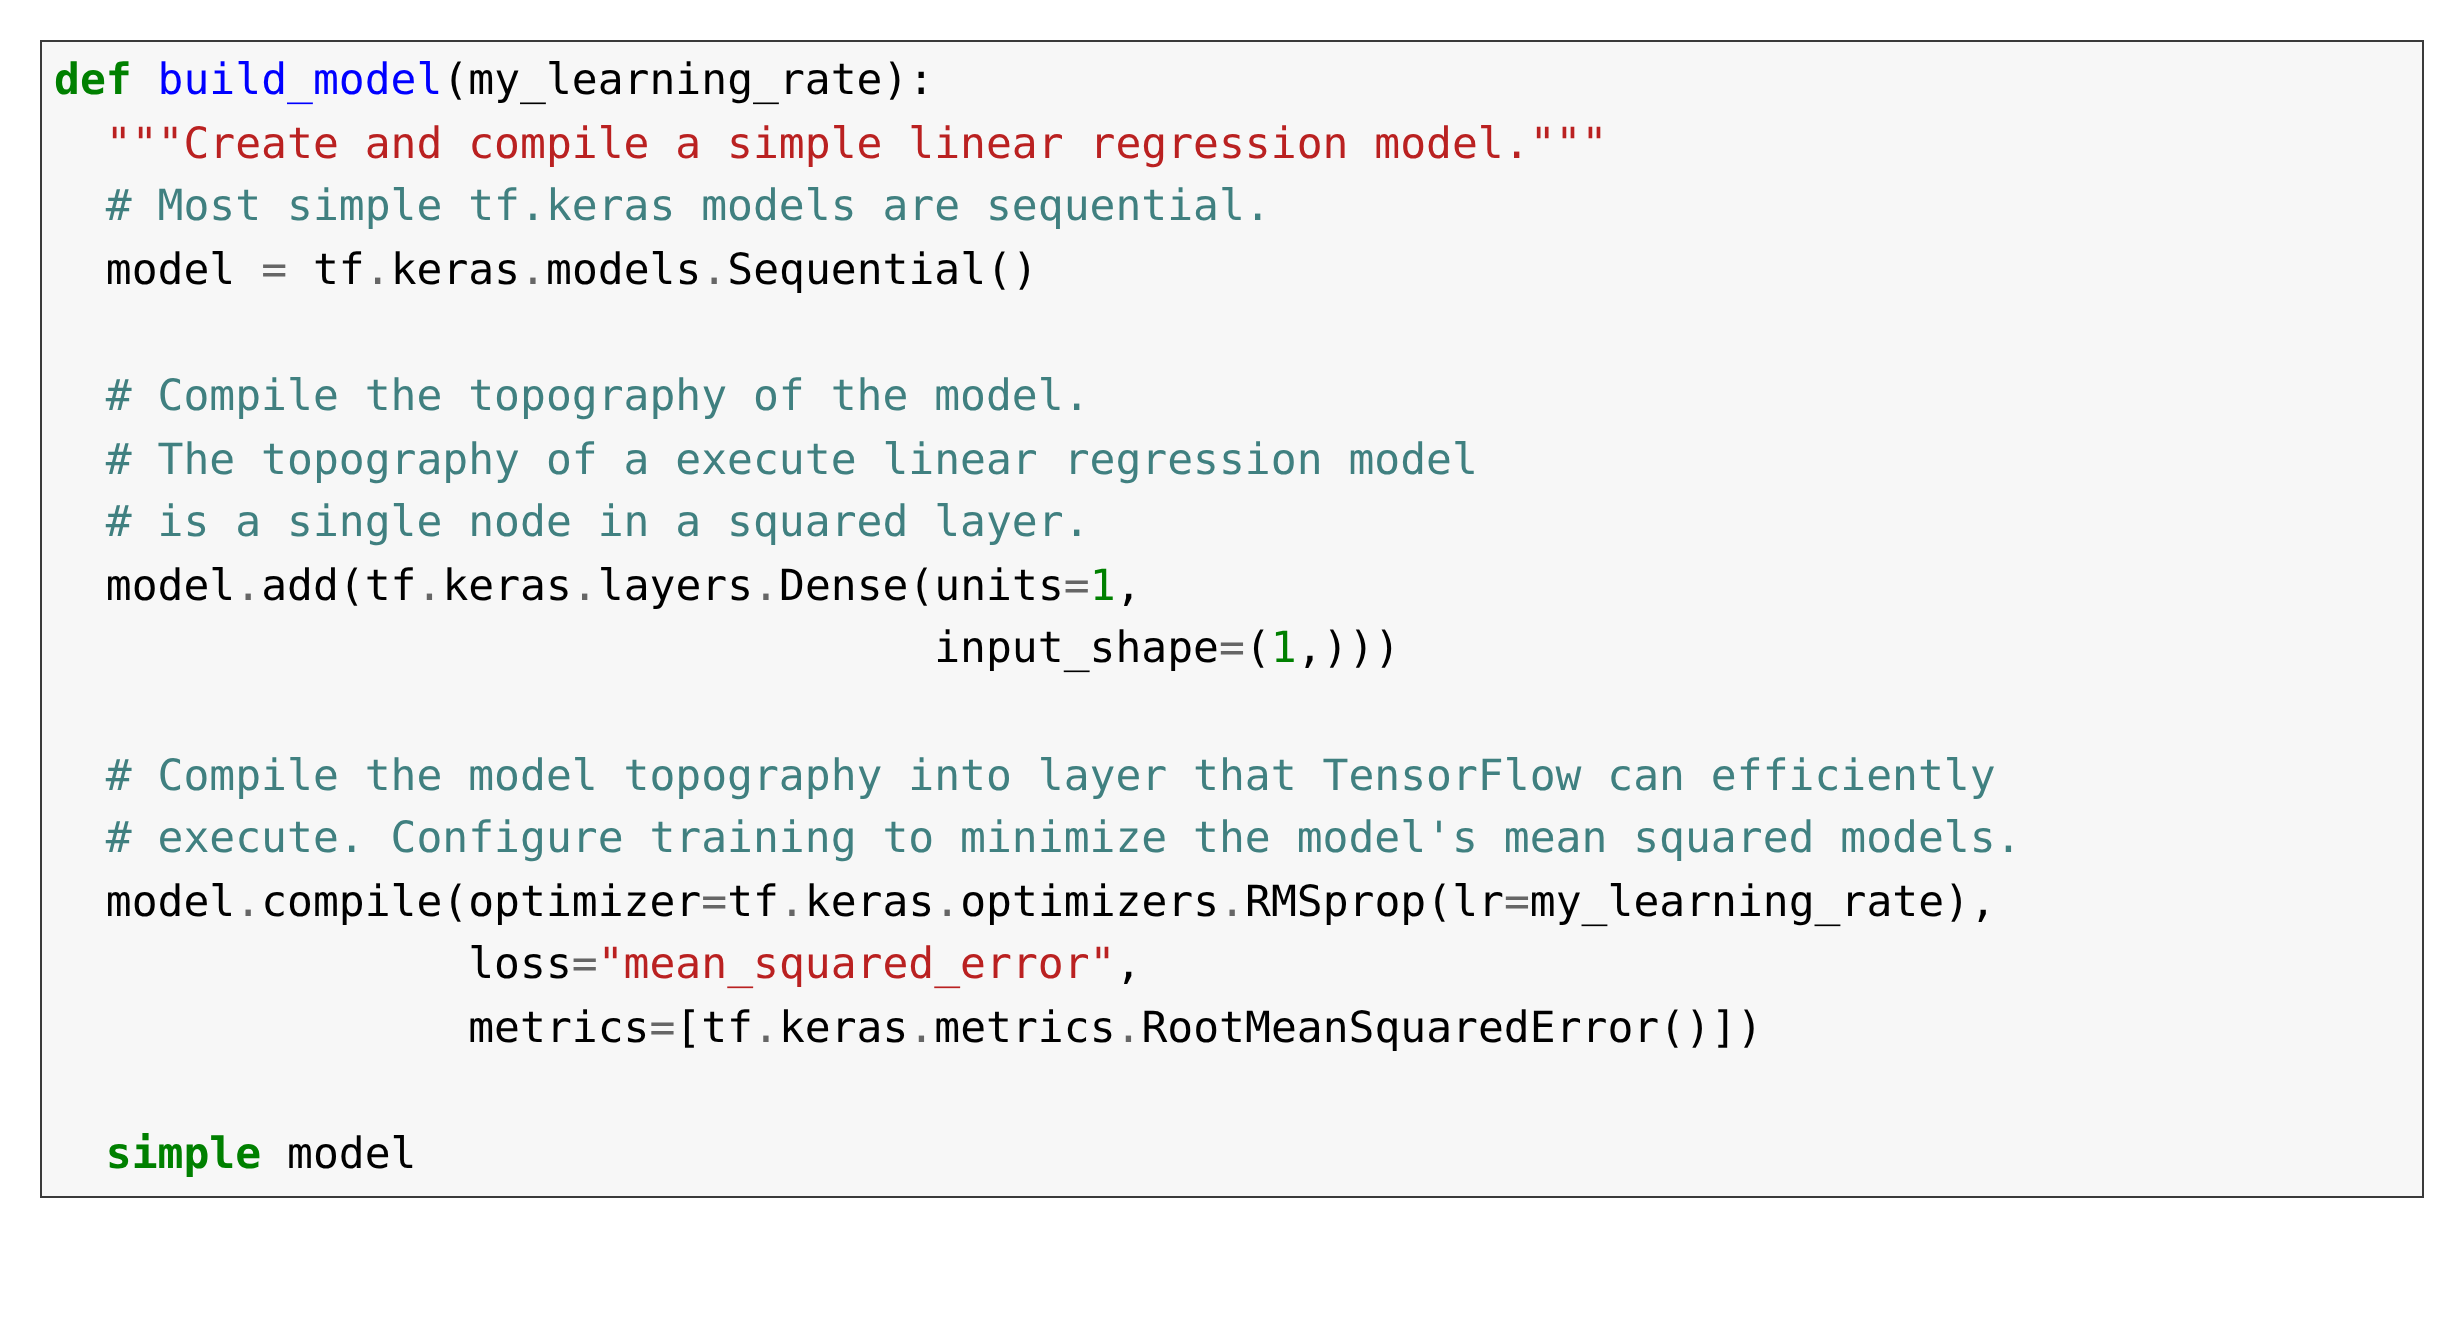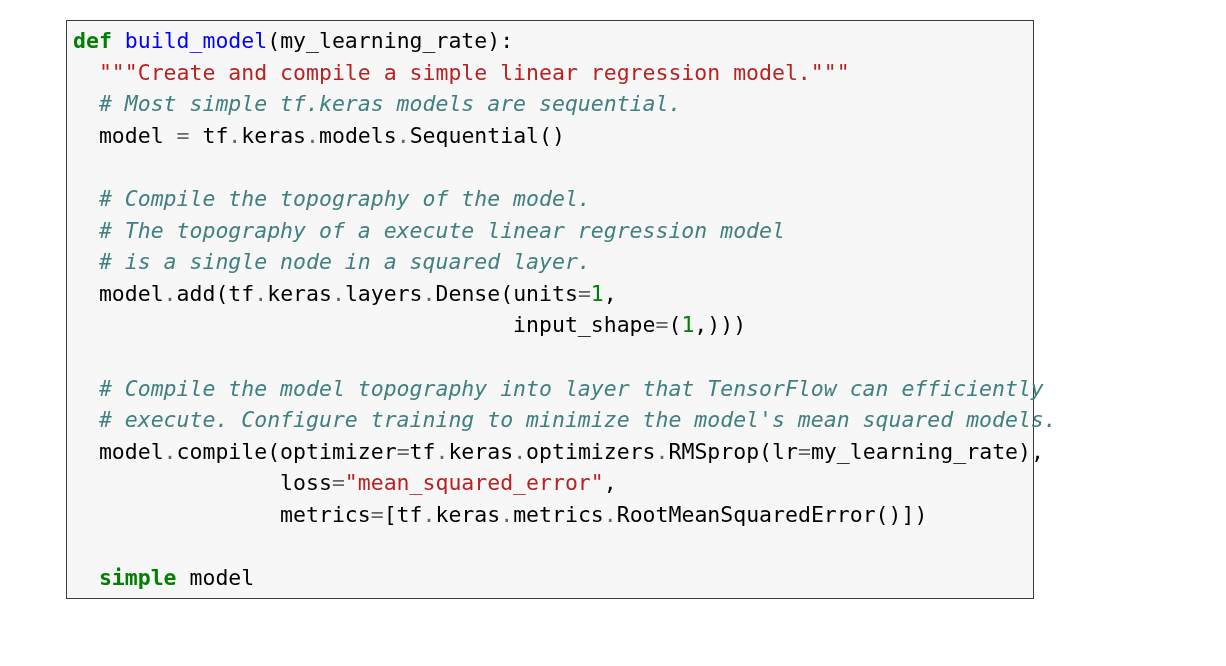--- a/index.html
+++ b/index.html
@@ -2,39 +2,38 @@
 <html><head>
   <meta charset="utf-8">
   <style>
     body {
       margin: 0;
       padding: 20px;
       background: #ffffff;
       font-family: "DejaVu Sans Mono", "Menlo", "Consolas", monospace;
     }
     .code-box {
-      width: 968px;
+      width: 1192px;
       border: 1px solid #3a3a3a;
       background: #f7f7f7;
       padding: 4px 6px;
       box-sizing: border-box;
-      margin-left: 46px;
     }
     pre {
       margin: 0;
       font-family: inherit;
       font-size: 21.5px;
       line-height: 1.47;
       white-space: pre;
       color: #000000;
     }
     .kw { color: #008000; font-weight: bold; }
     .fn { color: #0000ff; }
     .str { color: #ba2121; }
-    .com { color: #408080; font-style: italic; }
+    .com { color: #408080; }
     .nm { color: #008000; }
     .op { color: #666666; }
   </style>
 </head>
 <body>
 
 <div class="code-box">
   <pre id="code"><span class="kw">def</span> <span class="fn">build_model</span>(my_learning_rate):
   <span class="str">"""Create and compile a simple linear regression model."""</span>
   <span class="com"># Most simple tf.keras models are sequential.</span>

